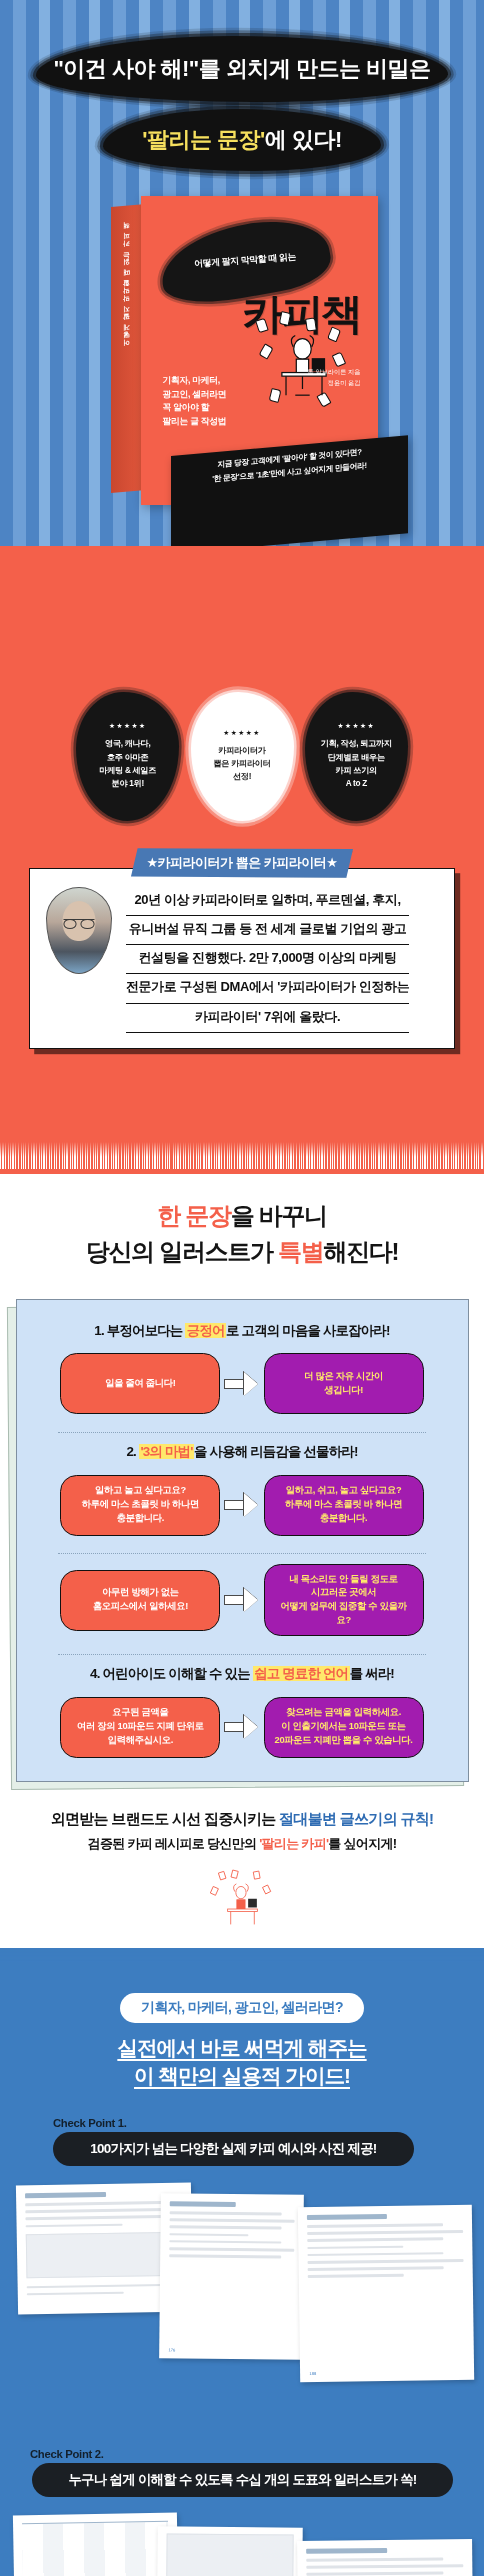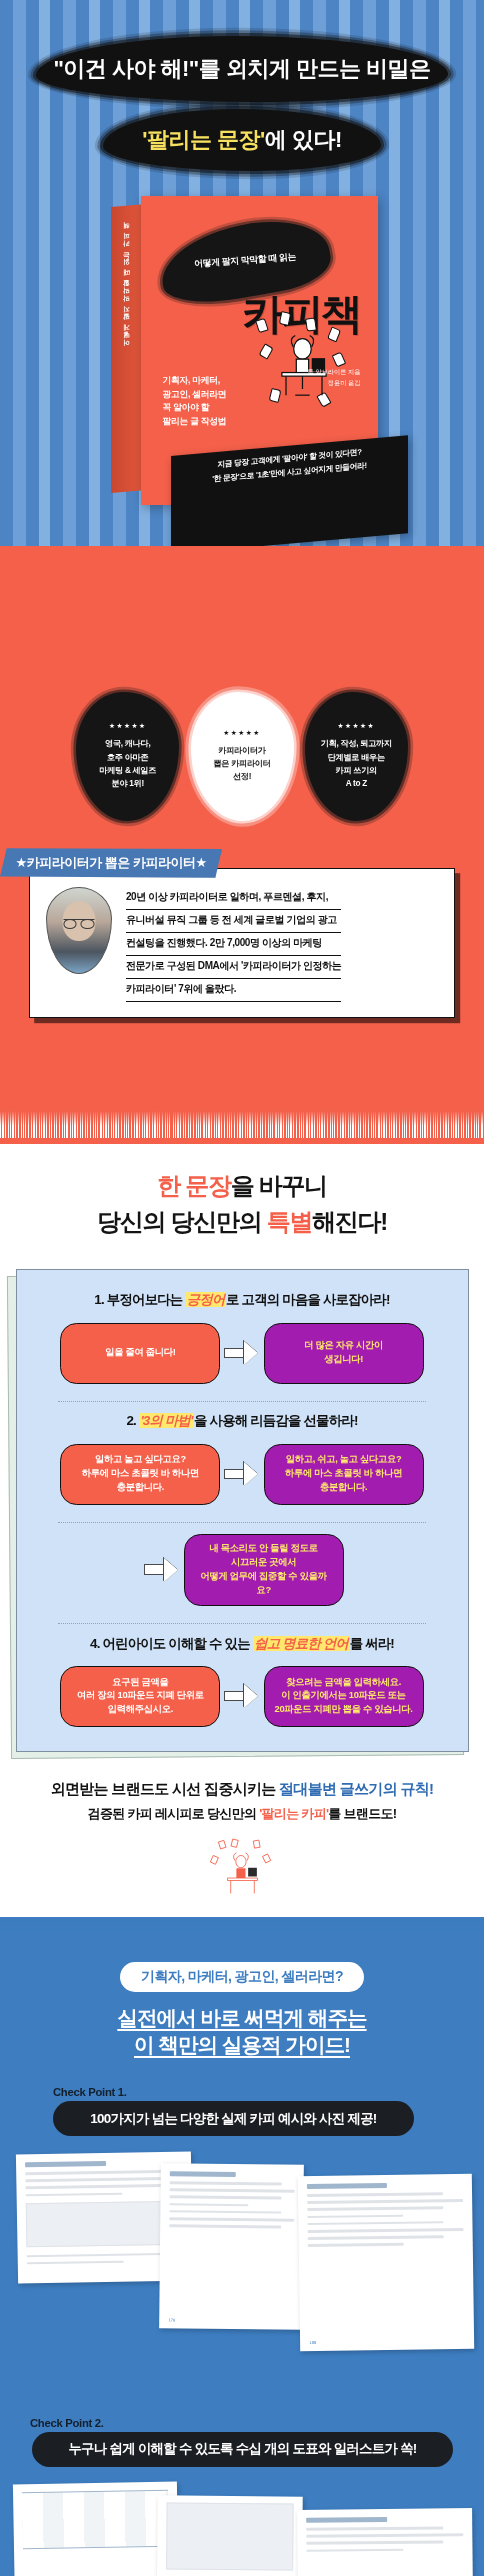--- a/index.html
+++ b/index.html
@@ -111,21 +111,21 @@
     border-radius:46% 54% 50% 50% / 44% 42% 58% 56%;
     position:relative;
   }
   .badge.dark { background:#151515; color:#fff;
     box-shadow:0 0 0 2.6px rgba(21,21,21,.55),0 0 0 5.2px rgba(21,21,21,.25); }
   .badge.light { background:#ffffff; color:#151515;
     box-shadow:0 0 0 2.6px rgba(255,255,255,.6),0 0 0 5.7px rgba(255,255,255,.3); }
   .badge .stars { font-size:6.7px; letter-spacing:1.5px; margin-bottom:7.2px; }
   .badge .btext { font-size:8.2px; font-weight:bold; line-height:1.6; letter-spacing:-0.3px; }
 
-  .ribbon-wrap { display:flex; justify-content:flex-start; margin-top:7.2px; }
+  .ribbon-wrap { display:flex; justify-content:center; margin-top:7.2px; }
   .ribbon {
     background:#4878b4; color:#fff; font-size:13px; font-weight:bold;
     padding:5.7px 15.5px; letter-spacing:-0.5px; position:relative; z-index:3;
     clip-path:polygon(3% 0,100% 2%,97% 100%,0 96%);
     box-shadow:3.1px 3.1px 0 rgba(0,0,0,.2);
   }
   .author-card {
     width:426px; margin:-9.3px auto 0; background:#fff; border:1.5px solid #111;
     padding:17.5px 15.5px 15.5px 15.5px; display:flex; gap:14.4px; position:relative;
     box-shadow:5.2px 5.2px 0 rgba(0,0,0,.55);
@@ -144,21 +144,21 @@
   .author-photo .glasses {
     position:absolute; left:50%; top:31px; transform:translateX(-50%);
     width:31px; height:7.2px;
     border-top:1px solid #3a3a3a;
   }
   .author-photo .glasses:before,.author-photo .glasses:after{
     content:""; position:absolute; top:-0.5px; width:11.3px; height:7.2px;
     border:1px solid #3a3a3a; border-radius:50%;
   }
   .author-photo .glasses:before{ left:0; } .author-photo .glasses:after{ right:0; }
-  .author-text { font-size:10px; line-height:2.05; letter-spacing:-0.4px; font-weight:bold; }
+  .author-text { font-size:13px; line-height:2.05; letter-spacing:-0.4px; font-weight:bold;text-align:center; }
   .underline-rows span { display:block; border-bottom:0.8px solid #111; padding-bottom:1.5px; }
 
   .torn {
     height:27px; width:484px;
     background:
       repeating-linear-gradient(90deg,
         #fff 0 1px, #f4604a 1px 2.1px, #fff 2.1px 3.6px, #f4604a 3.6px 4.6px,
         #fff 4.6px 5.7px, #f4604a 5.7px 7.7px, #fff 7.7px 8.8px, #f4604a 8.8px 10.3px);
     -webkit-mask-image:linear-gradient(to bottom, transparent 0, #000 55%);
             mask-image:linear-gradient(to bottom, transparent 0, #000 55%);
@@ -178,21 +178,21 @@
   }
   .slide {
     position:relative; background:#cfe2f7; border:0.5px solid #7f8fa0;
     padding:15.5px 20.6px 20.6px 20.6px;
   }
   .rule-item { padding:6.2px 0 3.1px; }
   .rule-title {
     text-align:center; font-size:13.4px; font-weight:bold; letter-spacing:-0.8px;
     color:#111; margin-bottom:13.4px;
   }
-  .rule-title .mark { background:#ffe86b; color:#f4604a; padding:0 1.5px;font-style:italic; }
+  .rule-title .mark { background:#ffe86b; color:#f4604a; padding:0 1.5px; }
   .pair { display:flex; align-items:center; justify-content:center; gap:0; }
   .chip {
     width:160px; min-height:61px; border:1.3px solid #111; border-radius:16.5px;
     display:flex; align-items:center; justify-content:center; text-align:center;
     padding:7.2px 9.3px; font-size:9.3px; line-height:1.5; font-weight:bold; letter-spacing:-0.3px;
   }
   .chip.red { background:#f4604a; color:#fff; }
   .chip.blue { background:#a21caf; color:#ffe86b; }
   .arrow {
     width:37px; height:24px; flex:none; position:relative; margin:0 3.1px;
@@ -355,21 +355,21 @@
   <div style="height:93px"></div>
   <div class="torn"></div>
 </section>
 
 <section class="sec white-sec">
   <div class="big-head">
     <div class="row">
       <span class="red">한 문장</span><span>을 바꾸니</span>
     </div>
     <div class="row">
-      <span>당신의 당신만의 </span><span class="red">특별</span><span>해진다!</span>
+      <span>당신의 일러스트가 </span><span class="red">특별</span><span>해진다!</span>
     </div>
   </div>
 
   <div class="slide-outer">
     <div class="slide-shadow"></div>
     <div class="slide">
 
       <div class="rule-item">
         <div class="rule-title">
           <span>1.</span>
@@ -397,20 +397,21 @@
               <div class="shaft"></div>
               <div class="head"></div>
             </div>
           <div class="chip blue">일하고, 쉬고, 놀고 싶다고요?<br>하루에 마스 초콜릿 바 하나면<br>충분합니다.</div>
         </div>
       </div>
       <div class="dotted-sep"></div>
 
       <div class="rule-item">
         <div class="pair">
+          <div class="chip red">아무런 방해가 없는<br>홈오피스에서 일하세요!</div>
           <div class="arrow">
               <div class="shaft"></div>
               <div class="head"></div>
             </div>
           <div class="chip blue">내 목소리도 안 들릴 정도로<br>시끄러운 곳에서<br>어떻게 업무에 집중할 수 있을까요?</div>
         </div>
       </div>
       <div class="dotted-sep"></div>
 
       <div class="rule-item">
@@ -429,21 +430,21 @@
       </div>
 
     </div>
   </div>
 
   <div class="closing">
     <div class="c1">
       <span>외면받는 브랜드도 시선 집중시키는 </span><span class="blue">절대불변 글쓰기의 규칙!</span>
     </div>
     <div class="c2">
-      <span>검증된 카피 레시피로 당신만의 </span><span class="red">'팔리는 카피'</span><span>를 브랜드도!</span>
+      <span>검증된 카피 레시피로 당신만의 </span><span class="red">'팔리는 카피'</span><span>를 싶어지게!</span>
     </div>
     <div class="mini-figure">
       <svg width="67" height="59" viewBox="0 0 130 115">
         <g stroke="#f4604a" stroke-width="1.6" fill="none">
           <rect x="18" y="8" width="11" height="14" transform="rotate(-18 18 8)"></rect>
           <rect x="46" y="2" width="11" height="14" transform="rotate(14 46 2)"></rect>
           <rect x="86" y="6" width="11" height="14" transform="rotate(-10 86 6)"></rect>
           <rect x="8" y="34" width="11" height="14" transform="rotate(24 8 34)"></rect>
           <rect x="104" y="36" width="11" height="14" transform="rotate(-26 104 36)"></rect>
           <ellipse cx="62" cy="46" rx="10" ry="12"></ellipse>

